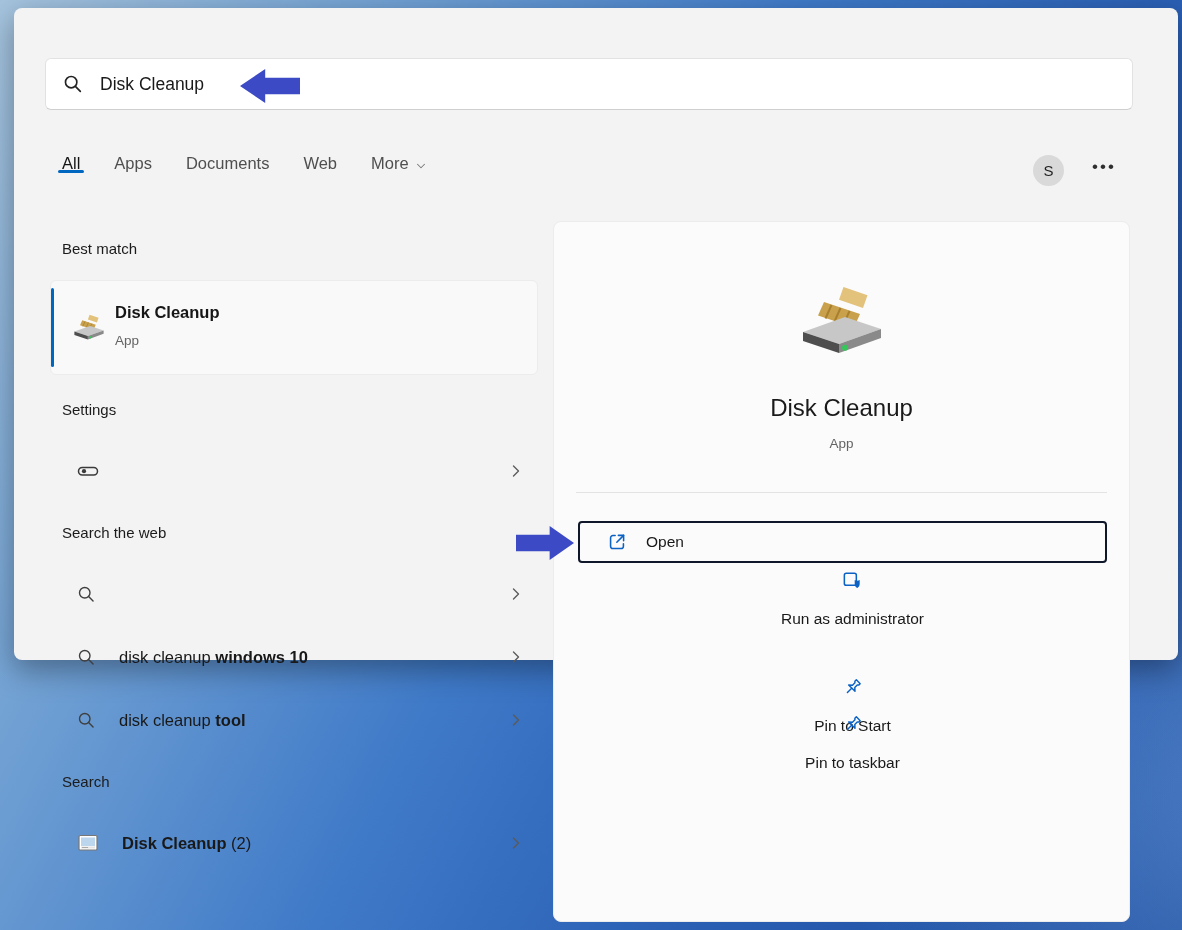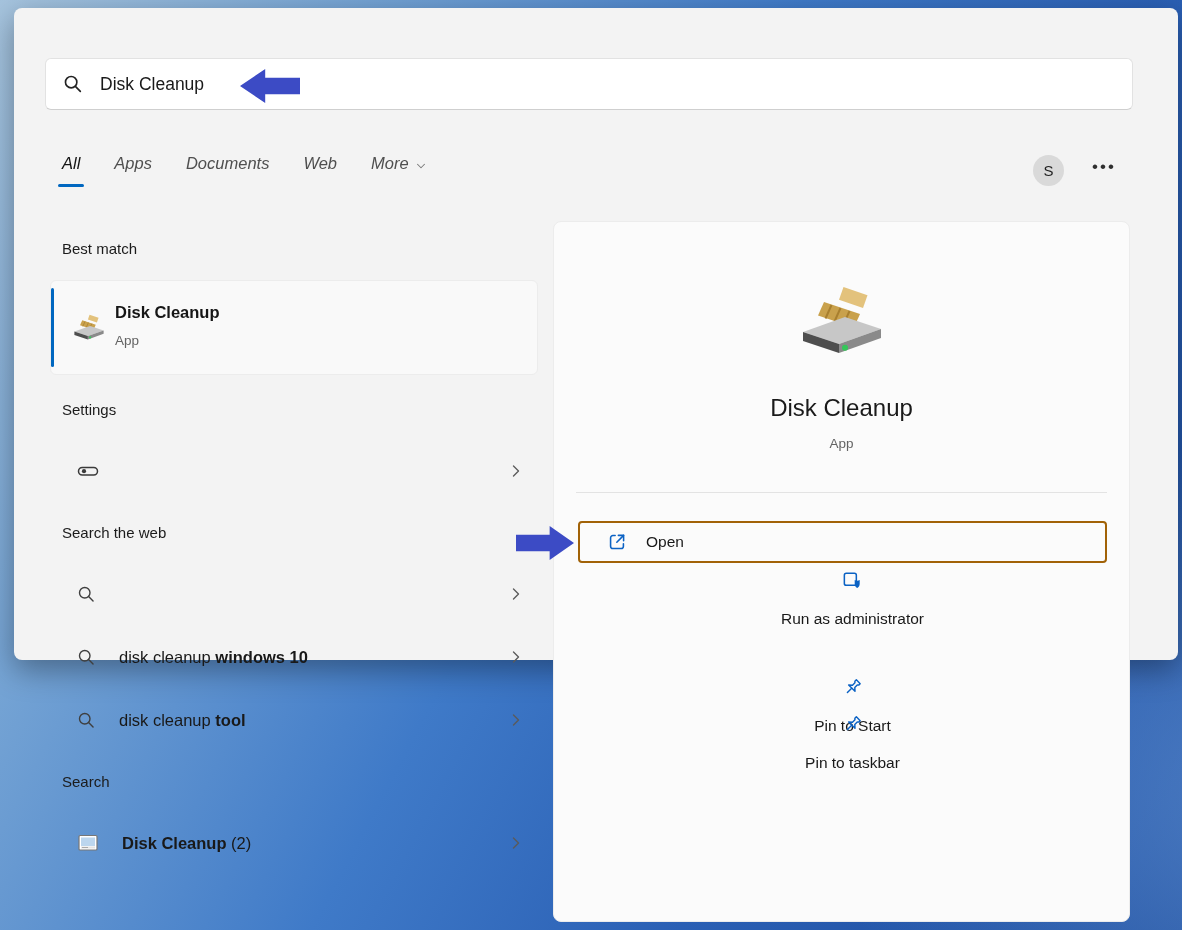--- a/index.html
+++ b/index.html
@@ -19,21 +19,21 @@
 
   
   .arrow{position:absolute;background:#3c4bc5;}
   .arrow-left{left:226px;top:61px;width:60px;height:34px;
     clip-path:polygon(0% 50%,42% 0%,42% 26%,100% 26%,100% 74%,42% 74%,42% 100%);}
   .arrow-right{left:502px;top:518px;width:58px;height:34px;
     clip-path:polygon(100% 50%,58% 0%,58% 26%,0% 26%,0% 74%,58% 74%,58% 100%);}
 
   
   .tabs{position:absolute;left:48px;top:146px;display:flex;gap:34px;font-size:16.5px;color:#4f4f4f;}
-  .tab{position:relative;padding-bottom:14px;cursor:pointer;display:flex;align-items:flex-end;gap:5px;font-style:italic;}
+  .tab{position:relative;padding-bottom:0;cursor:pointer;display:flex;align-items:flex-end;gap:5px;}
   .tab.active{color:#141414;}
   .tab.active::after{content:"";position:absolute;left:50%;transform:translateX(-50%);bottom:0;
     width:26px;height:3px;border-radius:2px;background:#0067c0;}
   .avatar{position:absolute;left:1019px;top:147px;width:31px;height:31px;border-radius:50%;
     background:#d9d9d9;display:flex;align-items:center;justify-content:center;
     font-size:15px;color:#1f1f1f;cursor:pointer;}
   .more-btn{position:absolute;left:1078px;top:149px;font-size:17px;color:#2f2f2f;
     letter-spacing:2px;cursor:pointer;}
 
   
@@ -56,21 +56,21 @@
   .muted{color:#7a7a7a;}
   .r-settings{top:437px}.r-web1{top:560px}.r-web2{top:623px}.r-web3{top:686px}.r-photos{top:809px}
 
   
   .preview{position:absolute;left:539px;top:213px;width:577px;height:701px;background:#fbfbfb;
     border:1px solid #ececec;border-radius:8px;box-sizing:border-box;}
   .preview-icon{position:absolute;left:50%;transform:translateX(-50%);top:56px;width:96px;height:84px;}
   .preview-title{position:absolute;left:0;right:0;top:172px;text-align:center;font-size:24px;color:#1a1a1a;}
   .preview-sub{position:absolute;left:0;right:0;top:214px;text-align:center;font-size:13.5px;color:#646464;}
   .divider{position:absolute;left:22px;right:22px;top:270px;height:1px;background:#e3e3e3;}
-  .open-btn{position:absolute;left:24px;top:299px;width:529px;height:42px;border:2px solid #a16207;
+  .open-btn{position:absolute;left:24px;top:299px;width:529px;height:42px;border:2px solid #0f172a;
     border-radius:4px;display:flex;align-items:center;padding-left:26px;box-sizing:border-box;
     gap:18px;cursor:pointer;background:#fbfbfb;font-size:15.5px;color:#191919;}
   .action{position:absolute;left:24px;width:529px;height:44px;display:flex;align-items:center;
     padding-left:20px;box-sizing:border-box;gap:18px;cursor:pointer;font-size:15.5px;color:#191919;border-radius:4px;flex-direction:column;}
   .a1{top:347px}.a2{top:395px}.a3{top:454px}.a4{top:491px}
   .ic{display:flex;flex:none;}
 </style>
 </head>
 <body>
 

